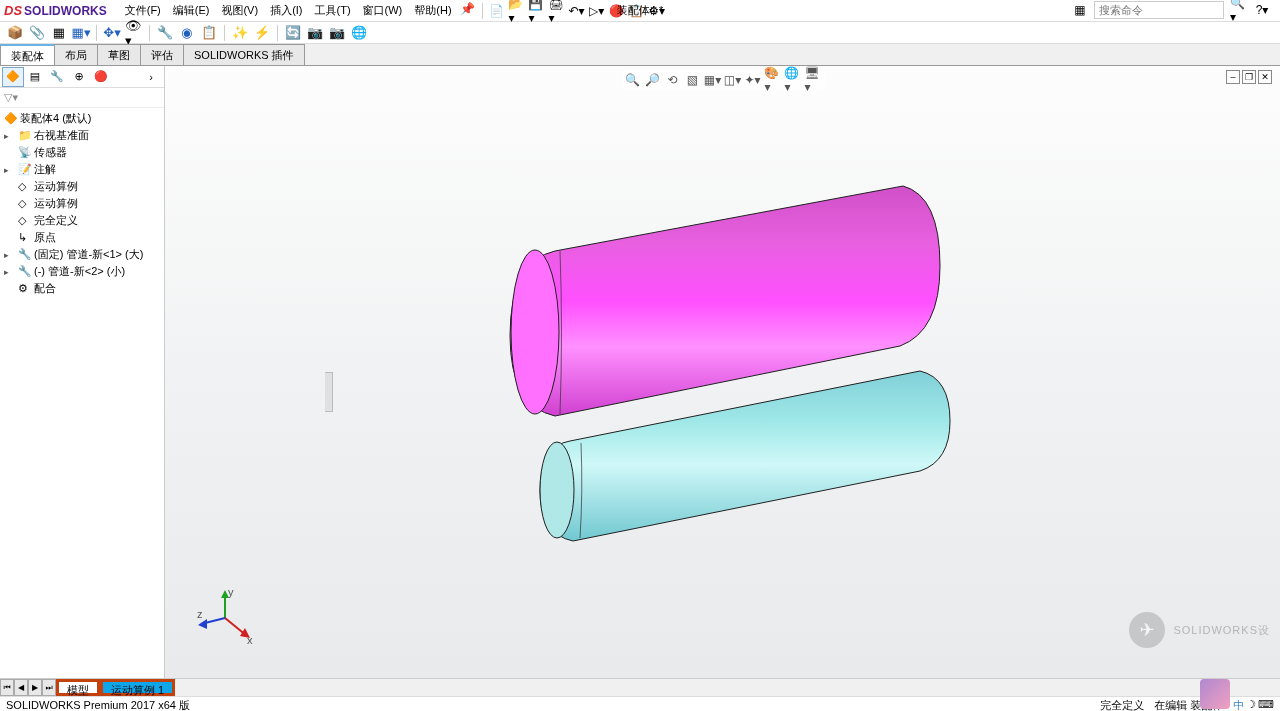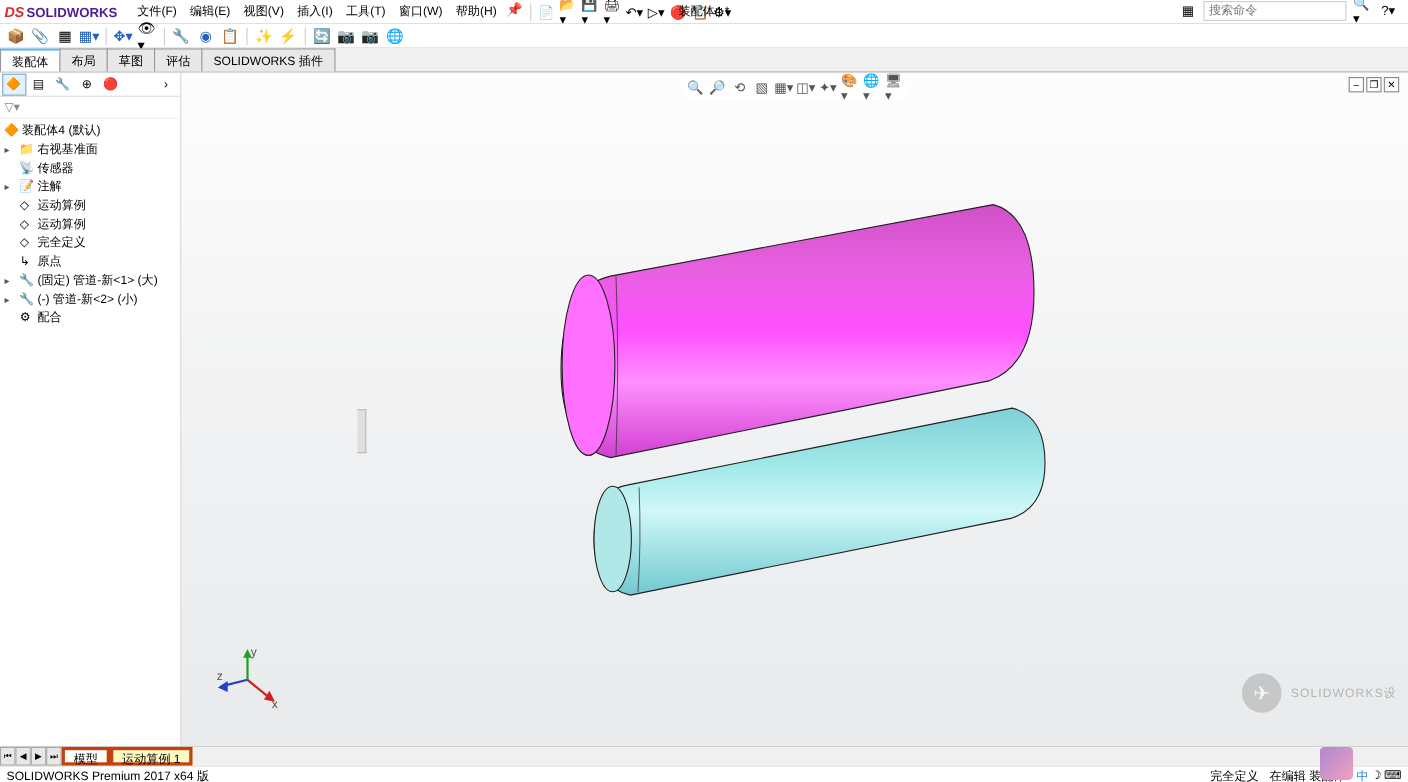--- a/index.html
+++ b/index.html
@@ -46,21 +46,21 @@
 .triad { position: absolute; left: 30px; bottom: 30px; }
 .watermark { position: absolute; right: 10px; bottom: 30px; display: flex; align-items: center; gap: 8px; opacity: 0.55; font-size: 28px; color: #888; font-weight: 300; letter-spacing: 1px; }
 .wechat-circle { width: 36px; height: 36px; border-radius: 50%; background: #aaa; display: flex; align-items: center; justify-content: center; color: #fff; font-size: 18px; }
 
 .splitter { position: absolute; left: 160px; top: 50%; width: 8px; height: 40px; background: #e0e0e0; border: 1px solid #bbb; border-left: none; cursor: ew-resize; }
 
 .bottom-tabs { height: 18px; display: flex; align-items: stretch; background: #f0f0f0; border-top: 1px solid #ccc; }
 .bt-nav { display: flex; }
 .bt-btn { width: 14px; border: 1px solid #aaa; background: #e8e8e8; font-size: 8px; display: flex; align-items: center; justify-content: center; cursor: pointer; }
 .bt-tab { padding: 1px 8px; border: 3px solid #c2410c; background: #fff; cursor: pointer; }
-.bt-tab.inactive { background: #fef9c3; }
+.bt-tab.inactive { background: #0ea5e9; }
 
 .statusbar { height: 18px; display: flex; align-items: center; justify-content: space-between; padding: 0 6px; background: #fff; border-top: 1px solid #ddd; font-size: 10px; }
 .status-right { display: flex; align-items: center; gap: 10px; }
 .avatar { width: 30px; height: 30px; position: absolute; right: 50px; bottom: 2px; border-radius: 4px; background: linear-gradient(135deg,#b088d0,#f0a0c0); }
 .sm-icons { display: flex; gap: 2px; font-size: 10px; }
 </style>
 </head>
 <body>
 
 <div class="menubar">

